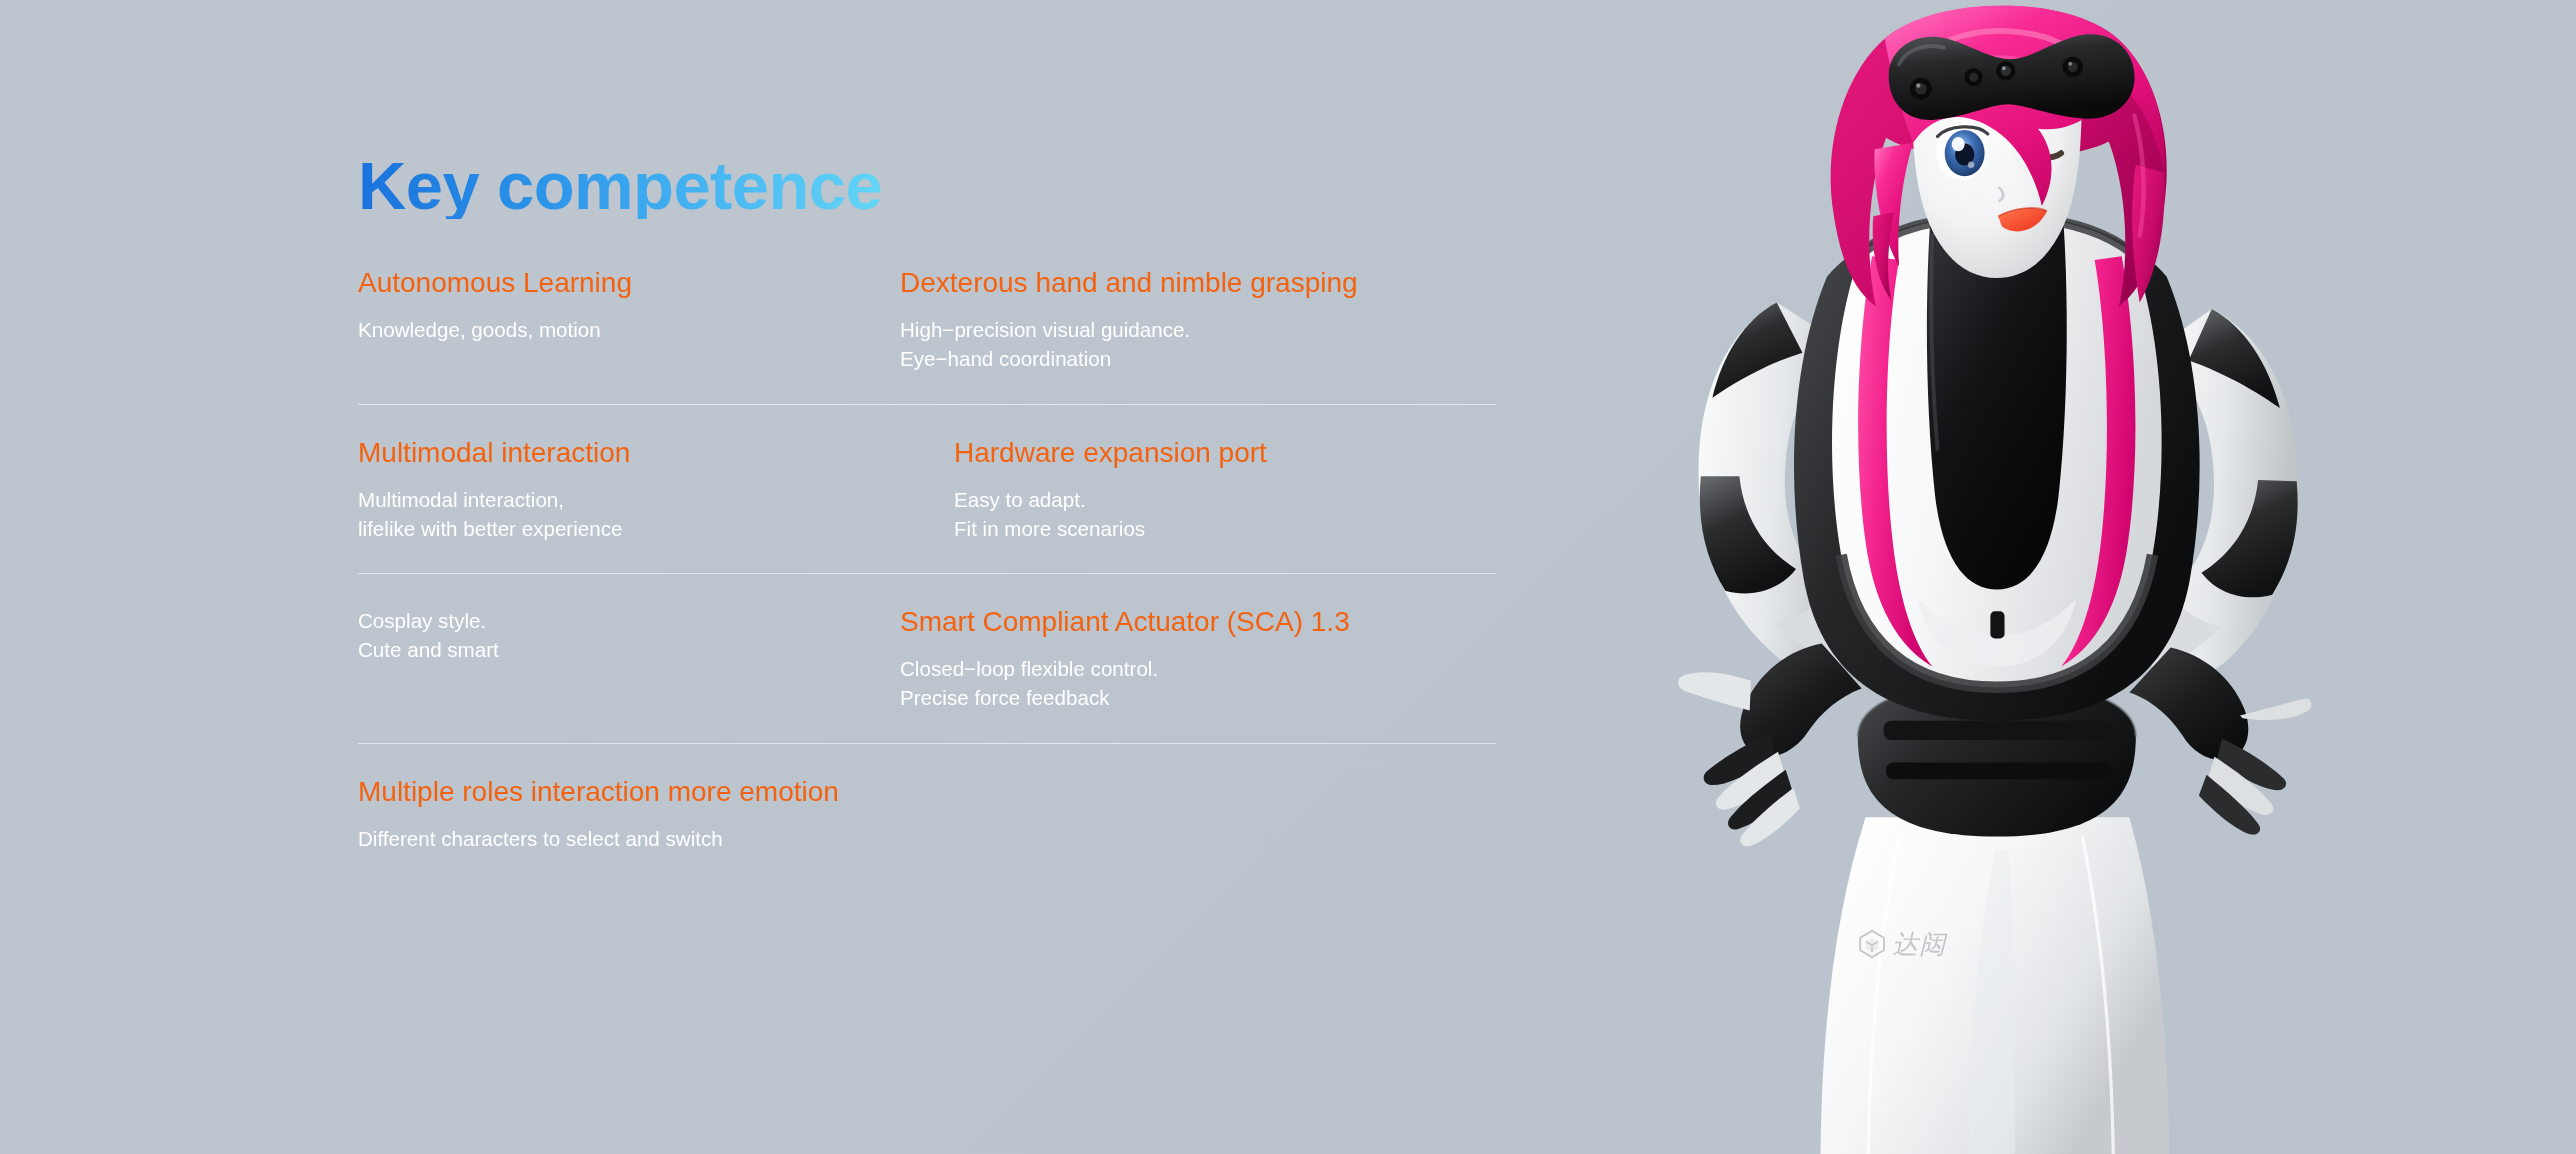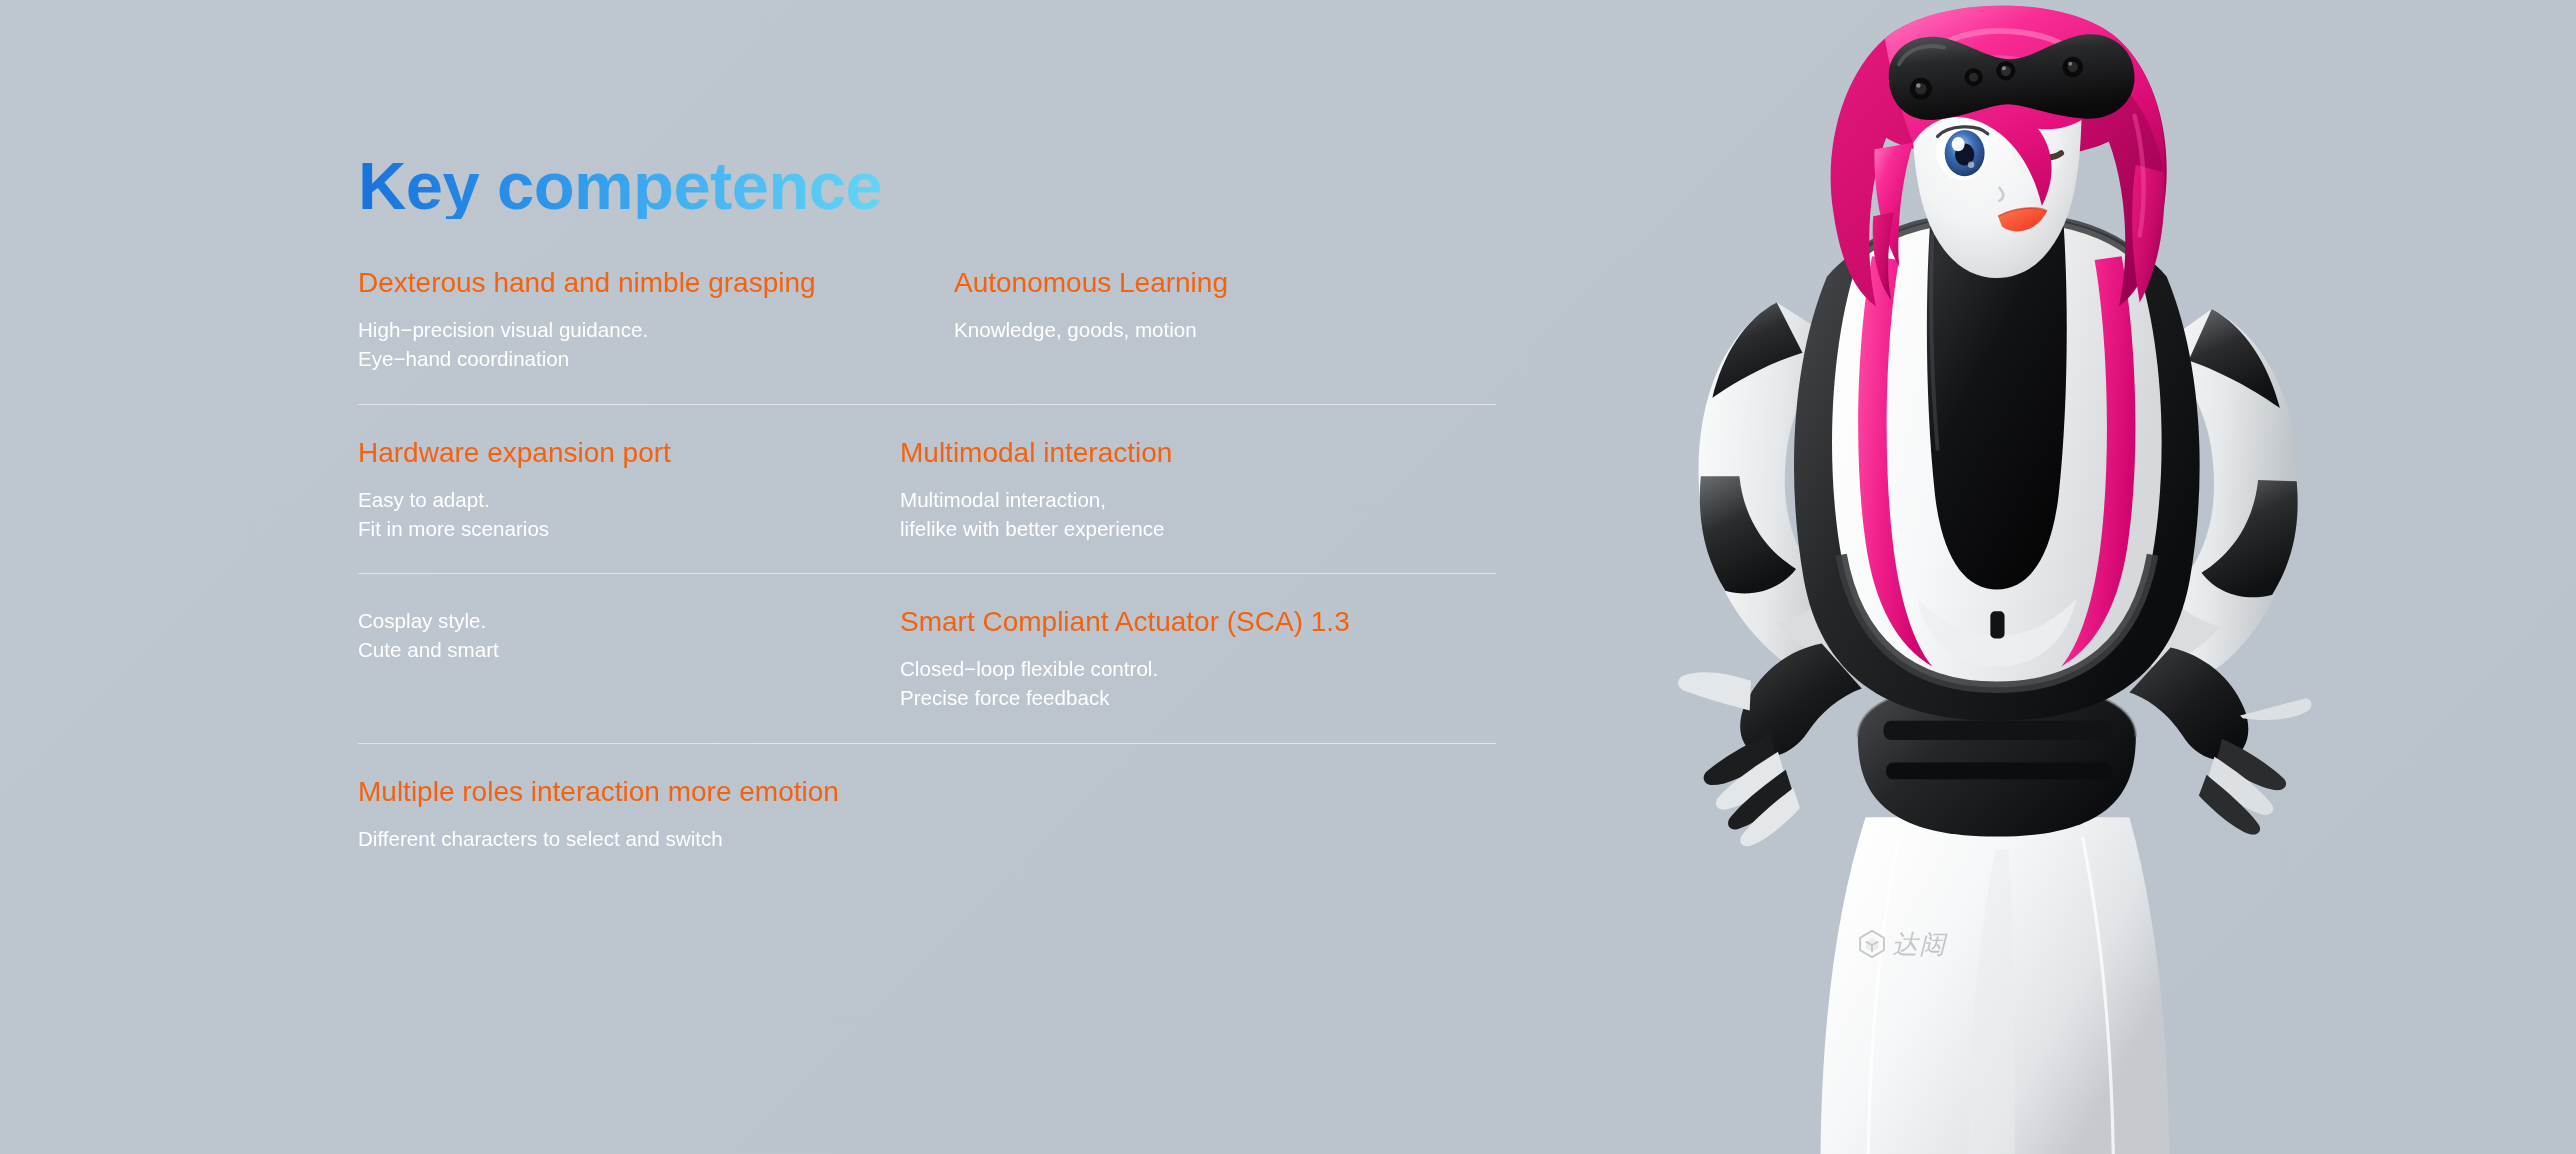--- a/index.html
+++ b/index.html
@@ -110,41 +110,41 @@
 
 <div class="slide">
 
   <div class="content">
 
     <h1 class="page-title">Key competence</h1>
 
     <div class="rows">
 
       <div class="row divided">
+        <div class="cell col-1">
+          <p class="feat-title">Autonomous Learning</p>
+          <p class="feat-desc">Knowledge, goods, motion</p>
+        </div>
         <div class="cell col-2">
           <p class="feat-title">Dexterous hand and nimble grasping</p>
           <p class="feat-desc">High−precision visual guidance.
 Eye−hand coordination</p>
         </div>
-        <div class="cell col-1">
-          <p class="feat-title">Autonomous Learning</p>
-          <p class="feat-desc">Knowledge, goods, motion</p>
-        </div>
       </div>
 
       <div class="row divided">
+        <div class="cell col-2">
+          <p class="feat-title">Multimodal interaction</p>
+          <p class="feat-desc">Multimodal interaction,
+lifelike with better experience</p>
+        </div>
         <div class="cell col-1">
           <p class="feat-title">Hardware expansion port</p>
           <p class="feat-desc">Easy to adapt.
 Fit in more scenarios</p>
-        </div>
-        <div class="cell col-2">
-          <p class="feat-title">Multimodal interaction</p>
-          <p class="feat-desc">Multimodal interaction,
-lifelike with better experience</p>
         </div>
       </div>
 
       <div class="row divided">
         <div class="cell col-1">
           <p class="feat-desc">Cosplay style.
 Cute and smart</p>
         </div>
         <div class="cell col-2">
           <p class="feat-title">Smart Compliant Actuator (SCA) 1.3</p>

